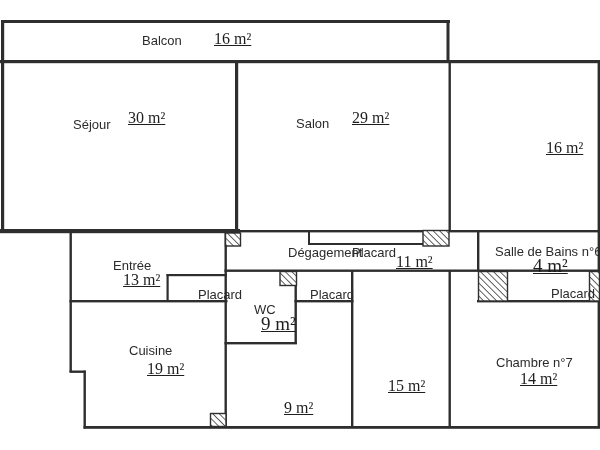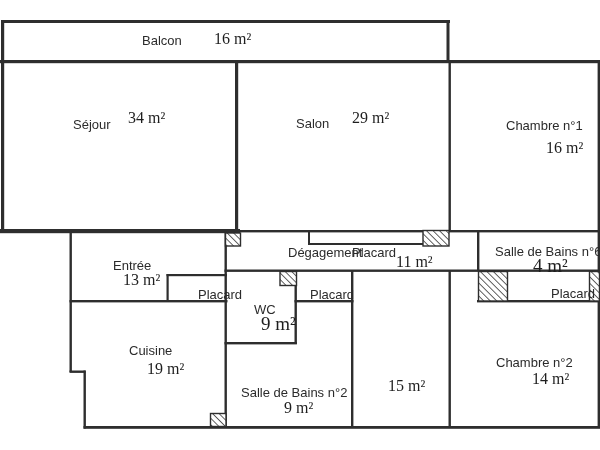--- a/index.html
+++ b/index.html
@@ -16,20 +16,21 @@
     white-space:nowrap;
     font-family:"Liberation Sans",sans-serif;
     font-size:13px;
     color:#2b2b2b;
     line-height:1.1;
   }
   .area{
     font-family:"Liberation Serif","DejaVu Serif",serif;
     font-size:16px;
     color:#1e1e1e;
+    text-decoration:underline;
   }
   .small-area{font-size:19px;}
 </style>
 </head>
 <body>
 
 <div class="plan">
 
   <svg width="600" height="450" viewBox="0 0 600 450">
     <defs>
@@ -77,39 +78,37 @@
       <rect x="280" y="271.5" width="16.5" height="14"></rect>
       <rect x="478.5" y="271.5" width="29" height="29.5"></rect>
       <rect x="589.5" y="271.5" width="10" height="29.5"></rect>
       <rect x="210.5" y="413.5" width="15.5" height="13"></rect>
     </g>
   </svg>
 
   <div class="lbl" style="left:142px;top:34px">Balcon</div>
   <div class="lbl" style="left:73px;top:118px">Séjour</div>
   <div class="lbl" style="left:296px;top:117px">Salon</div>
-  <div class="lbl" style="left:506px;top:119px">Chambre n°1</div>
   <div class="lbl" style="left:113px;top:259px">Entrée</div>
   <div class="lbl" style="left:288px;top:246px">Dégagement</div>
   <div class="lbl" style="left:352px;top:246px">Placard</div>
   <div class="lbl" style="left:495px;top:245px">Salle de Bains n°6</div>
   <div class="lbl" style="left:198px;top:288px">Placard</div>
   <div class="lbl" style="left:310px;top:288px">Placard</div>
   <div class="lbl" style="left:551px;top:287px">Placard</div>
   <div class="lbl" style="left:254px;top:303px">WC</div>
   <div class="lbl" style="left:129px;top:344px">Cuisine</div>
-  <div class="lbl" style="left:241px;top:386px">Salle de Bains n°2</div>
-  <div class="lbl" style="left:496px;top:356px">Chambre n°2</div>
+  <div class="lbl" style="left:496px;top:356px">Chambre n°7</div>
 
   <div class="lbl area" style="left:214px;top:30px">16 m²</div>
-  <div class="lbl area" style="left:128px;top:109px">34 m²</div>
+  <div class="lbl area" style="left:128px;top:109px">30 m²</div>
   <div class="lbl area" style="left:352px;top:109px">29 m²</div>
   <div class="lbl area" style="left:546px;top:139px">16 m²</div>
   <div class="lbl area" style="left:123px;top:271px">13 m²</div>
   <div class="lbl area" style="left:396px;top:253px">11 m²</div>
   <div class="lbl area small-area" style="left:533px;top:256px">4 m²</div>
   <div class="lbl area small-area" style="left:261px;top:314px">9 m²</div>
   <div class="lbl area" style="left:147px;top:360px">19 m²</div>
   <div class="lbl area" style="left:284px;top:399px">9 m²</div>
   <div class="lbl area" style="left:388px;top:377px">15 m²</div>
-  <div class="lbl area" style="left:532px;top:370px">14 m²</div>
+  <div class="lbl area" style="left:520px;top:370px">14 m²</div>
 
 </div>
 
 </body></html>

